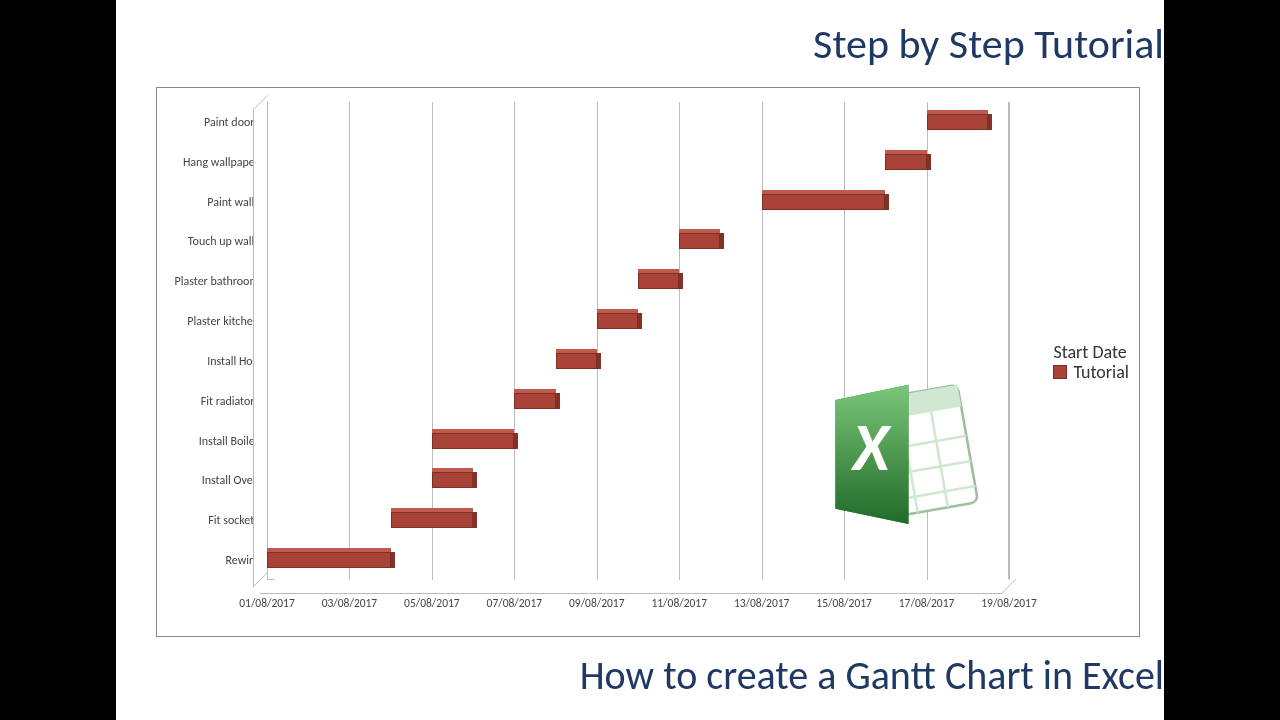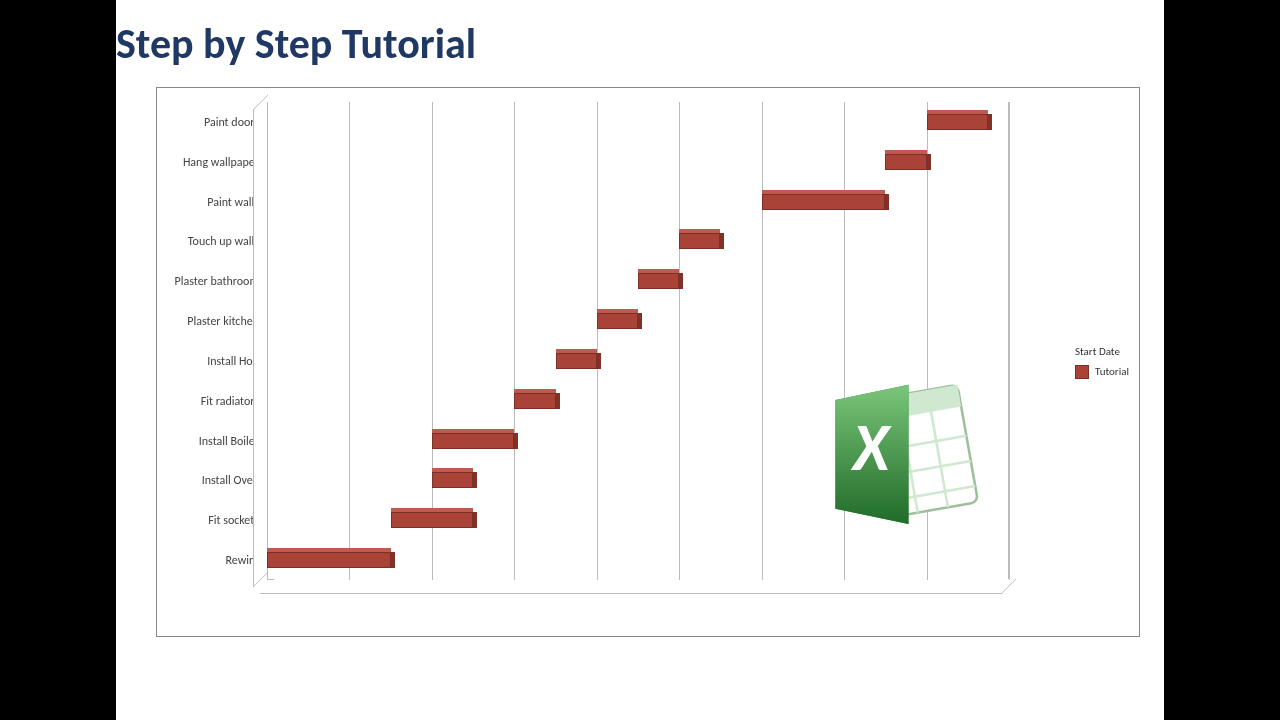--- a/index.html
+++ b/index.html
@@ -14,21 +14,21 @@
     position:absolute; top:0; width:116px; height:720px; background:#000;
   }
   .bar-left  { left:0;  }
   .bar-right { right:0; }
 
   .stage {
     position:absolute; left:116px; top:0; width:1048px; height:720px;
     background:#fff;
   }
   .title, .subtitle {
-    color:#1f3864; font-weight:700; text-align:left;
+    color:#1f3864; font-weight:400; text-align:right;
     font-family: Calibri, Arial, sans-serif;
   }
   .title    { font-size:42px; padding:18px 0 10px; }
   .subtitle { font-size:40px; padding:14px 0 0; }
 
   
   .chart-wrap {
     position:relative;
     margin:8px 24px 0 40px;
     height:550px;   
@@ -105,21 +105,21 @@
     box-sizing:border-box;
     box-shadow:
        0 -4px 0 0 #c05a4e,      
        4px 0 0 0 #823127;       
   }
 
   
   .legend {
     position:absolute; right:10px; top:50%;
     transform:translateY(-50%);
-    font-size:11px; color:#333;
+    font-size:18px; color:#333;
     line-height:20px;
   }
   .legend .row { display:flex; align-items:center; gap:6px; }
   .swatch {
     width:12px; height:12px; display:inline-block;
     background:#a94338; border:1px solid #7a2f27;
   }
 
   
   .excel-icon {
@@ -178,20 +178,32 @@
         <div class="gbar" style="left: 247.333px; width: 41.2222px; top: 290.75px;"></div>
         <div class="gbar" style="left: 288.556px; width: 41.2222px; top: 250.917px;"></div>
         <div class="gbar" style="left: 329.778px; width: 41.2222px; top: 211.083px;"></div>
         <div class="gbar" style="left: 371px; width: 41.2222px; top: 171.25px;"></div>
         <div class="gbar" style="left: 412.222px; width: 41.2222px; top: 131.417px;"></div>
         <div class="gbar" style="left: 494.667px; width: 123.667px; top: 91.5833px;"></div>
         <div class="gbar" style="left: 618.333px; width: 41.2222px; top: 51.75px;"></div>
         <div class="gbar" style="left: 659.556px; width: 61.8333px; top: 11.9167px;"></div>
       </div>
 
+    <div class="x-labels" id="x-labels">
+        <div class="x-label" style="left: 0px;">01/08/2017</div>
+        <div class="x-label" style="left: 82.4444px;">03/08/2017</div>
+        <div class="x-label" style="left: 164.889px;">05/08/2017</div>
+        <div class="x-label" style="left: 247.333px;">07/08/2017</div>
+        <div class="x-label" style="left: 329.778px;">09/08/2017</div>
+        <div class="x-label" style="left: 412.222px;">11/08/2017</div>
+        <div class="x-label" style="left: 494.667px;">13/08/2017</div>
+        <div class="x-label" style="left: 577.111px;">15/08/2017</div>
+        <div class="x-label" style="left: 659.556px;">17/08/2017</div>
+        <div class="x-label" style="left: 742px;">19/08/2017</div>
+      </div>
 
     <div class="legend">
       <div class="row">
         <span>Start Date</span>
       </div>
       <div class="row">
         <span class="swatch"></span>
         <span>Tutorial</span>
       </div>
     </div>
@@ -216,13 +228,14 @@
           <linearGradient id="g" x1="0" y1="0" x2="0" y2="1">
             <stop offset="0" stop-color="#7ac67a"></stop>
             <stop offset="1" stop-color="#1f6b28"></stop>
           </linearGradient>
         </defs>
       </svg>
     </div>
 
   </div>
 
+  <div class="subtitle">How to create a Gantt Chart in Excel</div>
 </div>
 
 </body></html>

